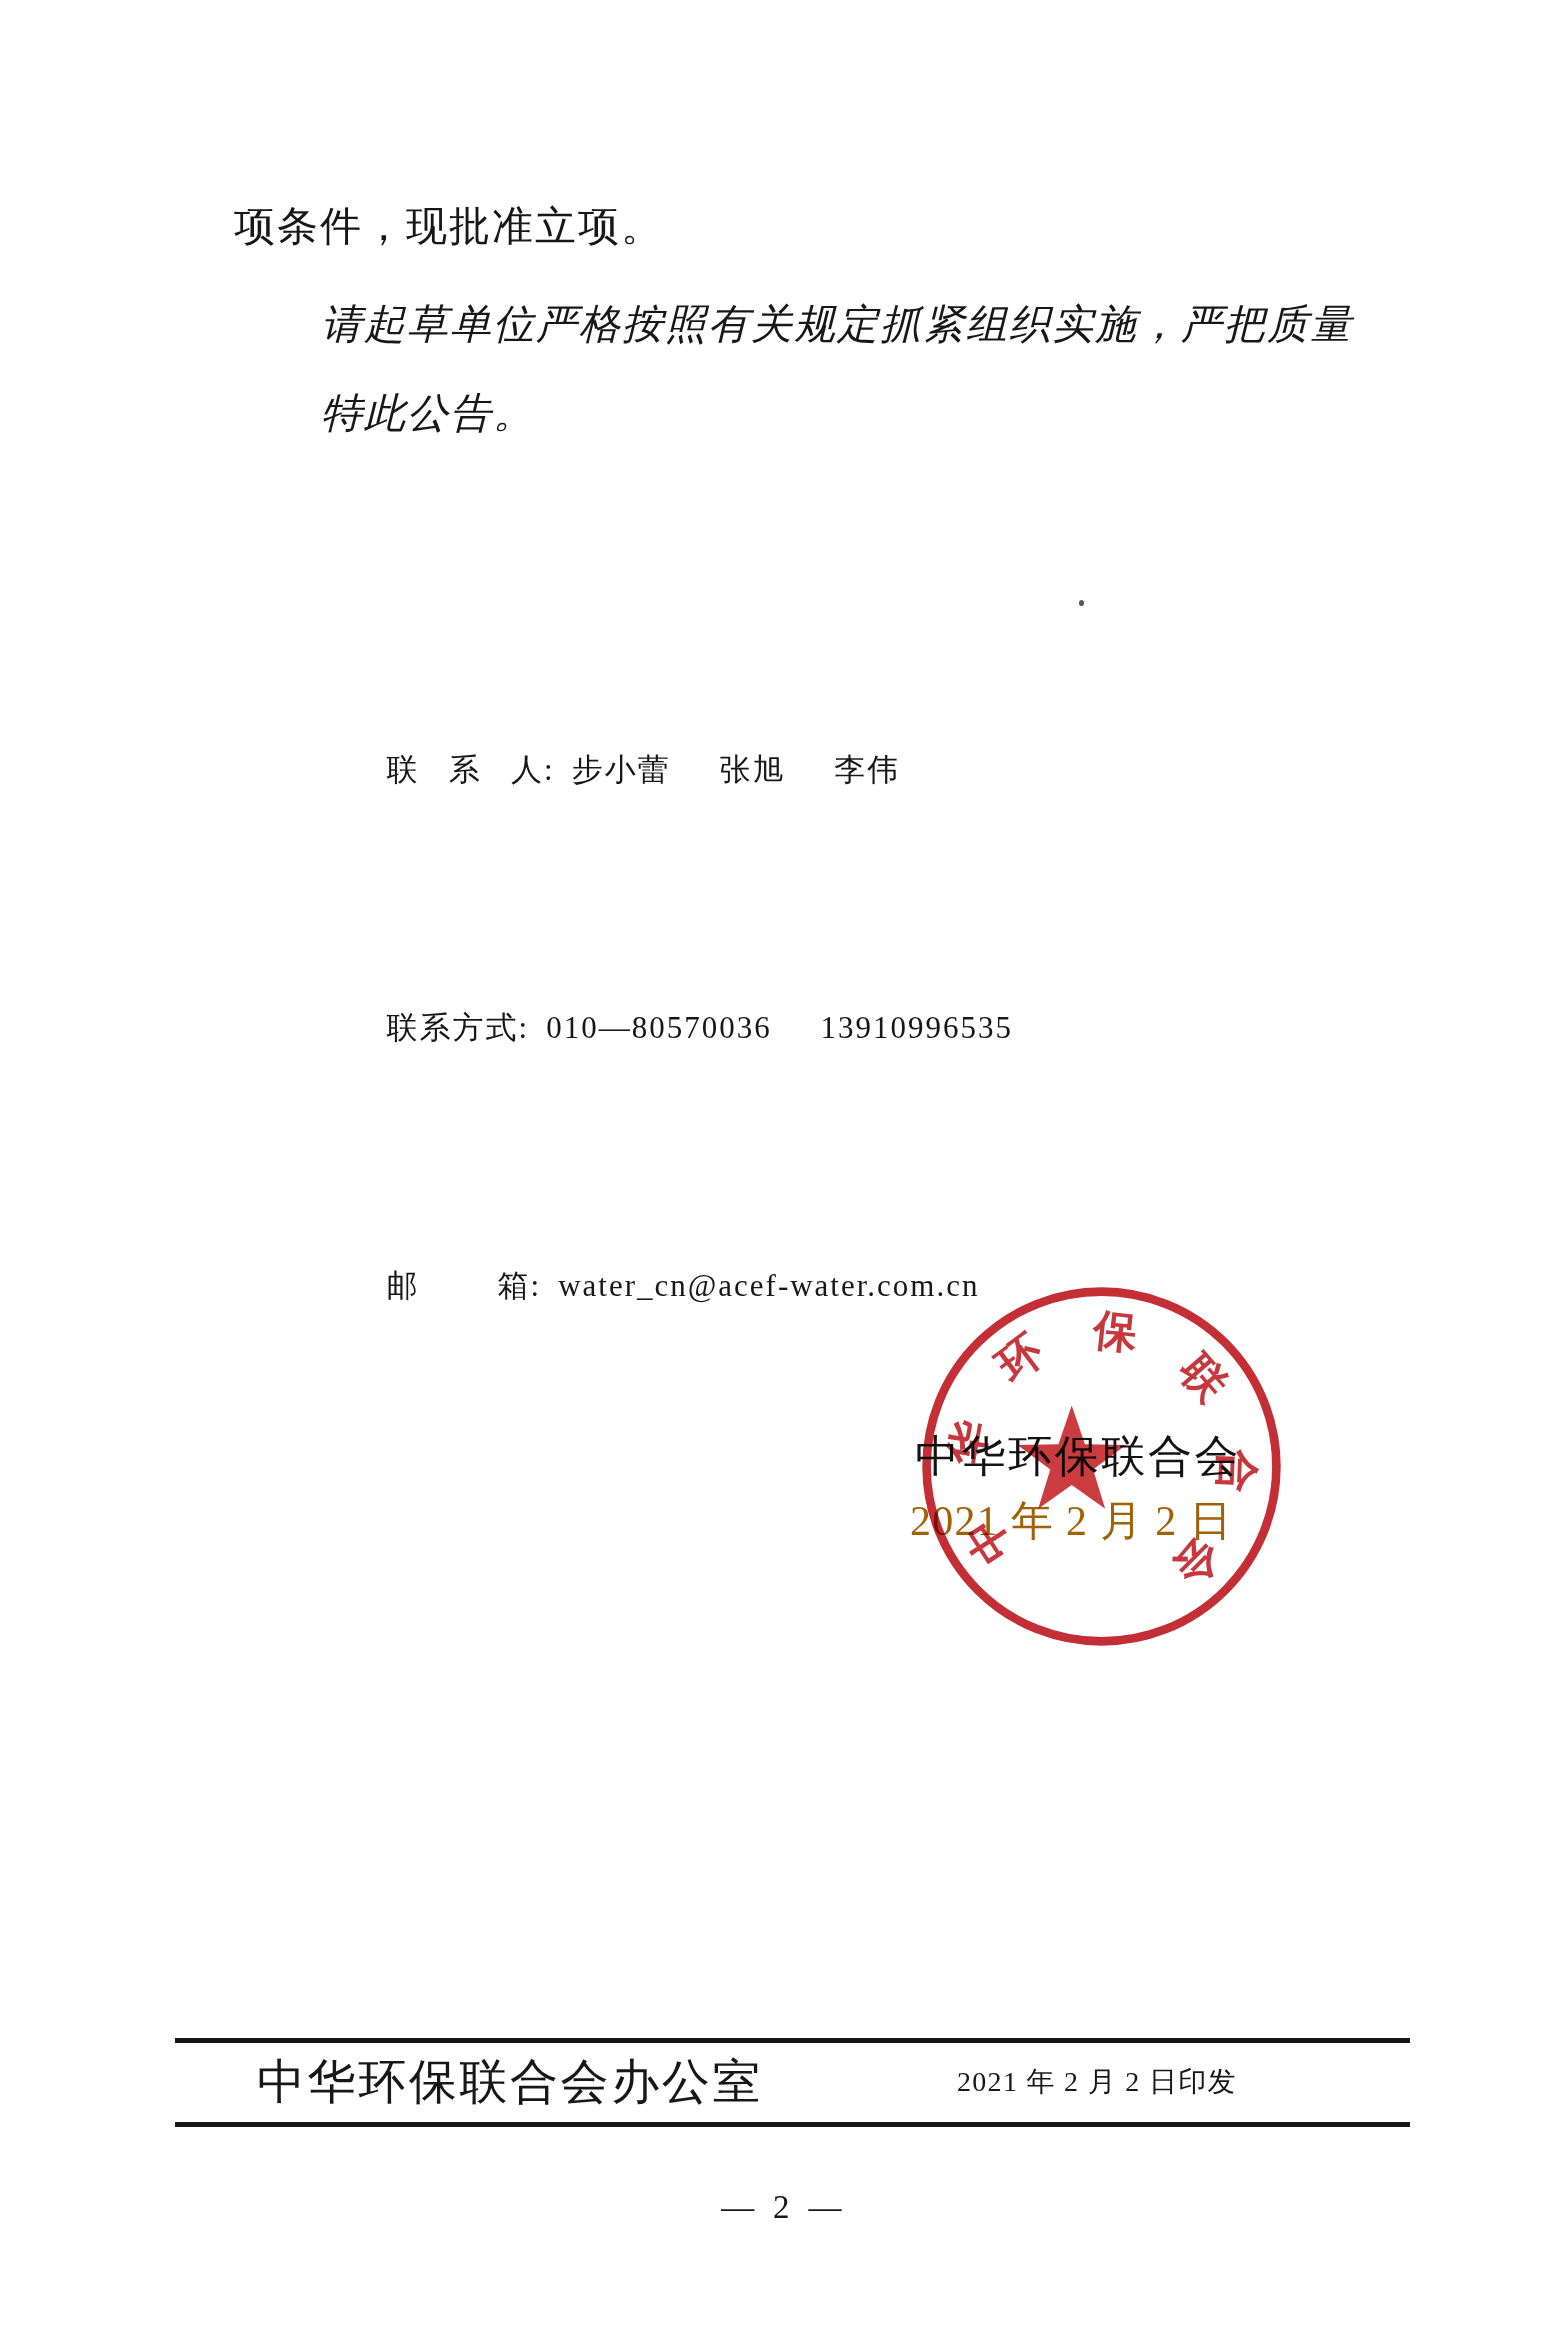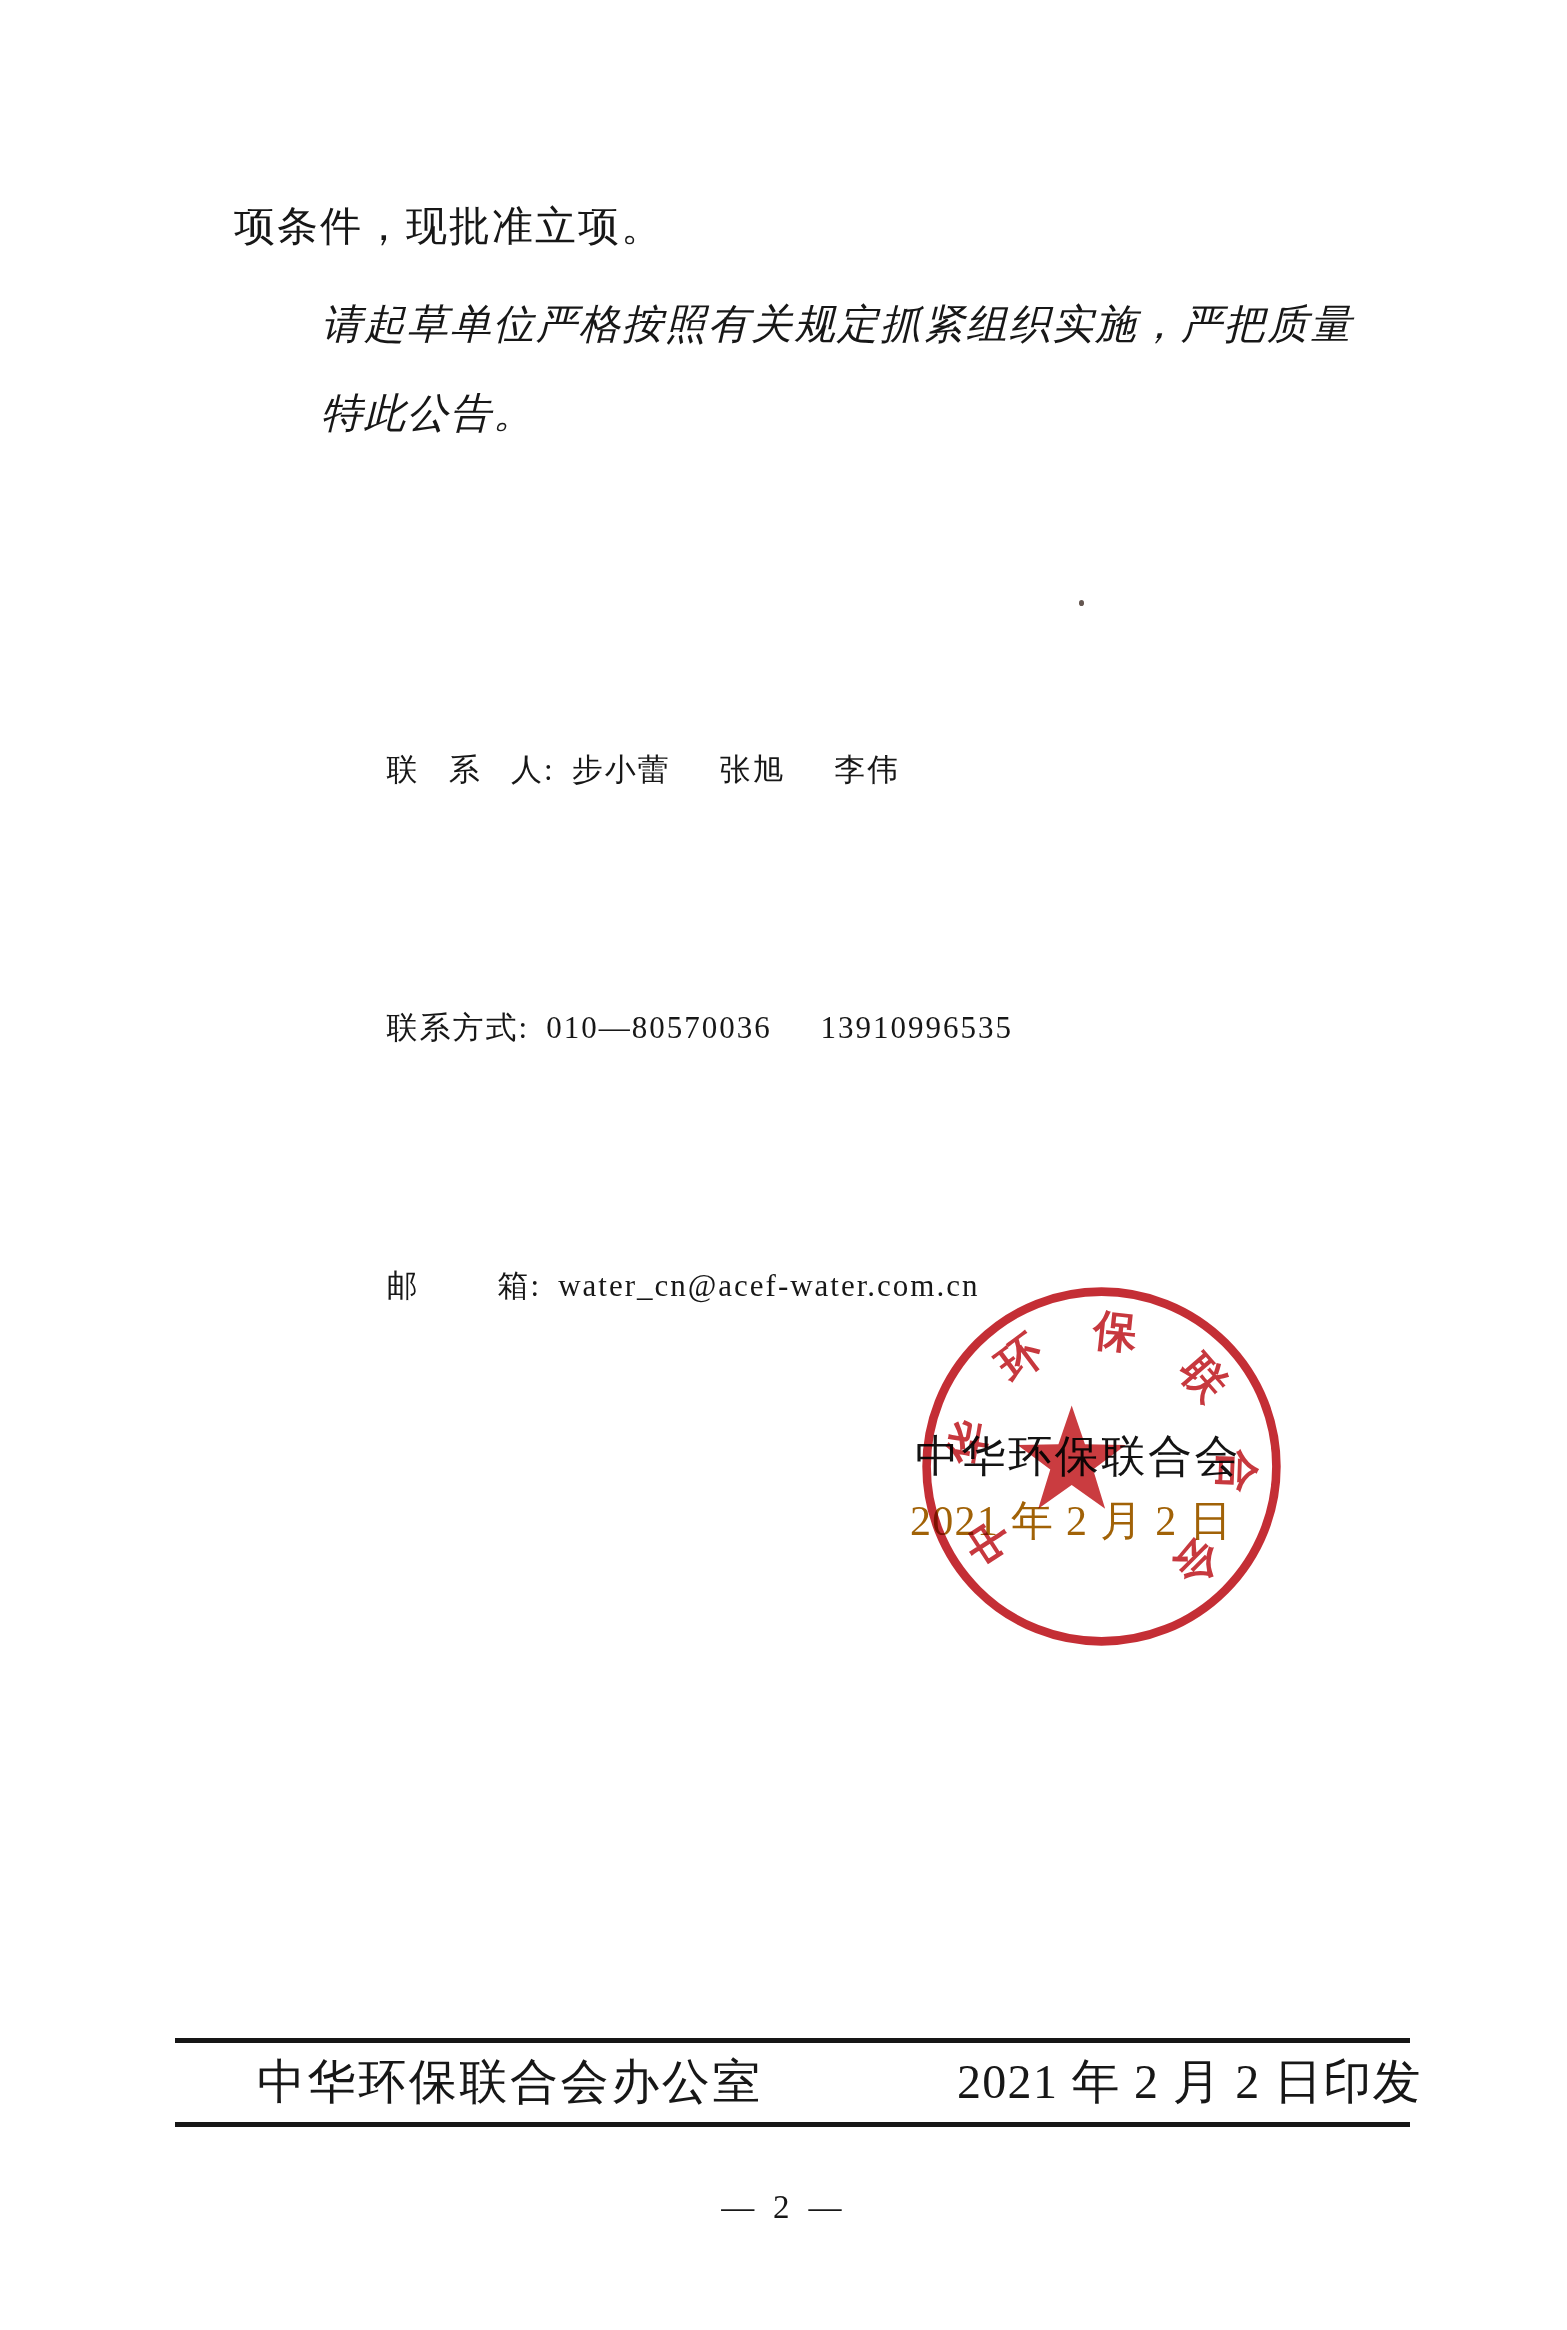--- a/index.html
+++ b/index.html
@@ -34,21 +34,21 @@
   .seal text{
     font-family:"Liberation Serif","DejaVu Serif",serif;
     font-size:66px;font-weight:bold;fill:#c1232a;opacity:.9;
     text-anchor:middle;dominant-baseline:central;
   }
 
   .footer-rule{position:absolute;left:175px;width:1235px;height:5.3px;background:#161616;}
   .rule-top{top:2038px;}
   .rule-bottom{top:2122px;}
   .footer-left{position:absolute;left:257px;top:2059px;font-size:48px;letter-spacing:2.6px;line-height:46px;white-space:pre;}
-  .footer-right{position:absolute;left:957px;top:2059px;font-size:48px;letter-spacing:1.3px;line-height:46px;white-space:pre;}
+  .footer-right{position:absolute;left:957px;top:2059px;font-size:28px;letter-spacing:1.3px;line-height:46px;white-space:pre;}
   .page-number{position:absolute;left:0;top:2189px;width:100%;text-align:center;font-size:33px;letter-spacing:5.3px;}
 
   .ink-speck{position:absolute;left:1079px;top:600px;width:5.3px;height:6px;background:#4a3a33;border-radius:50%;opacity:.85;}
 </style>
 </head>
 <body>
 
 <div class="page">
 
   <div class="body-text">

